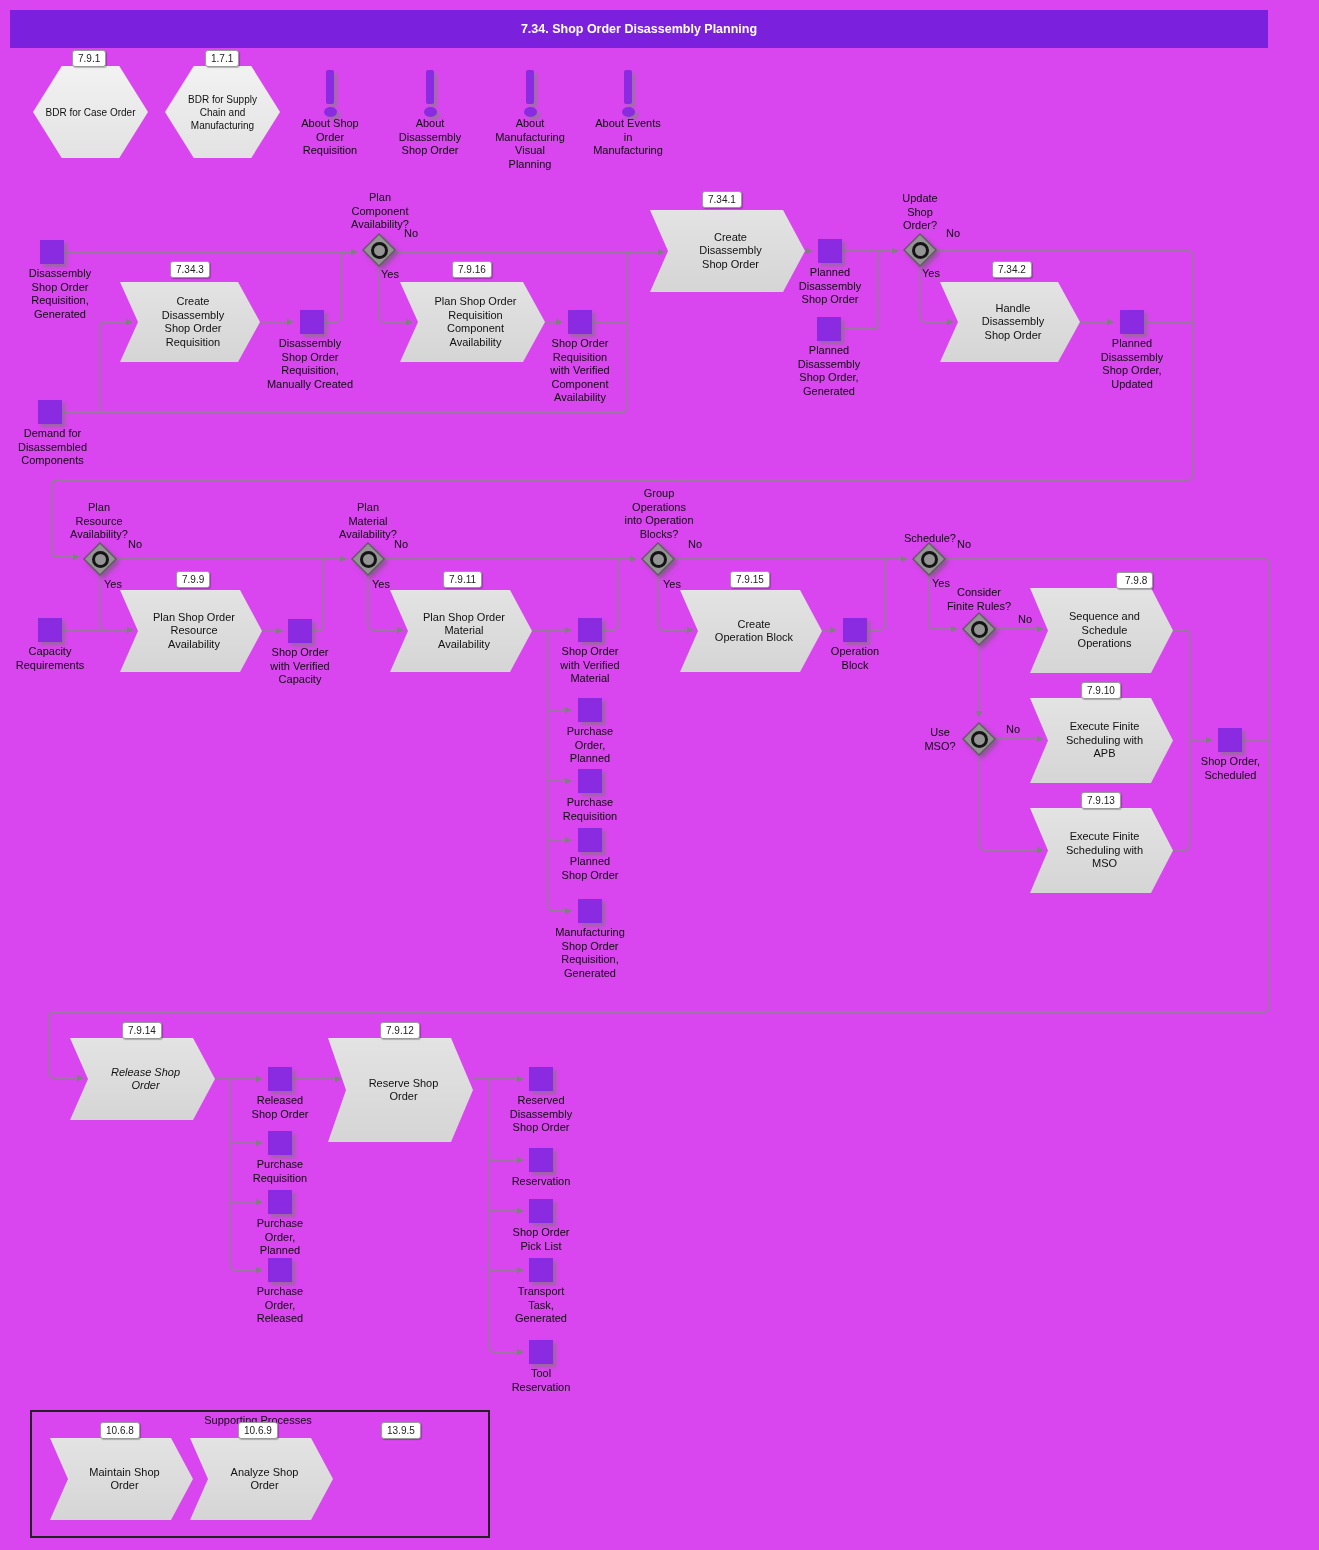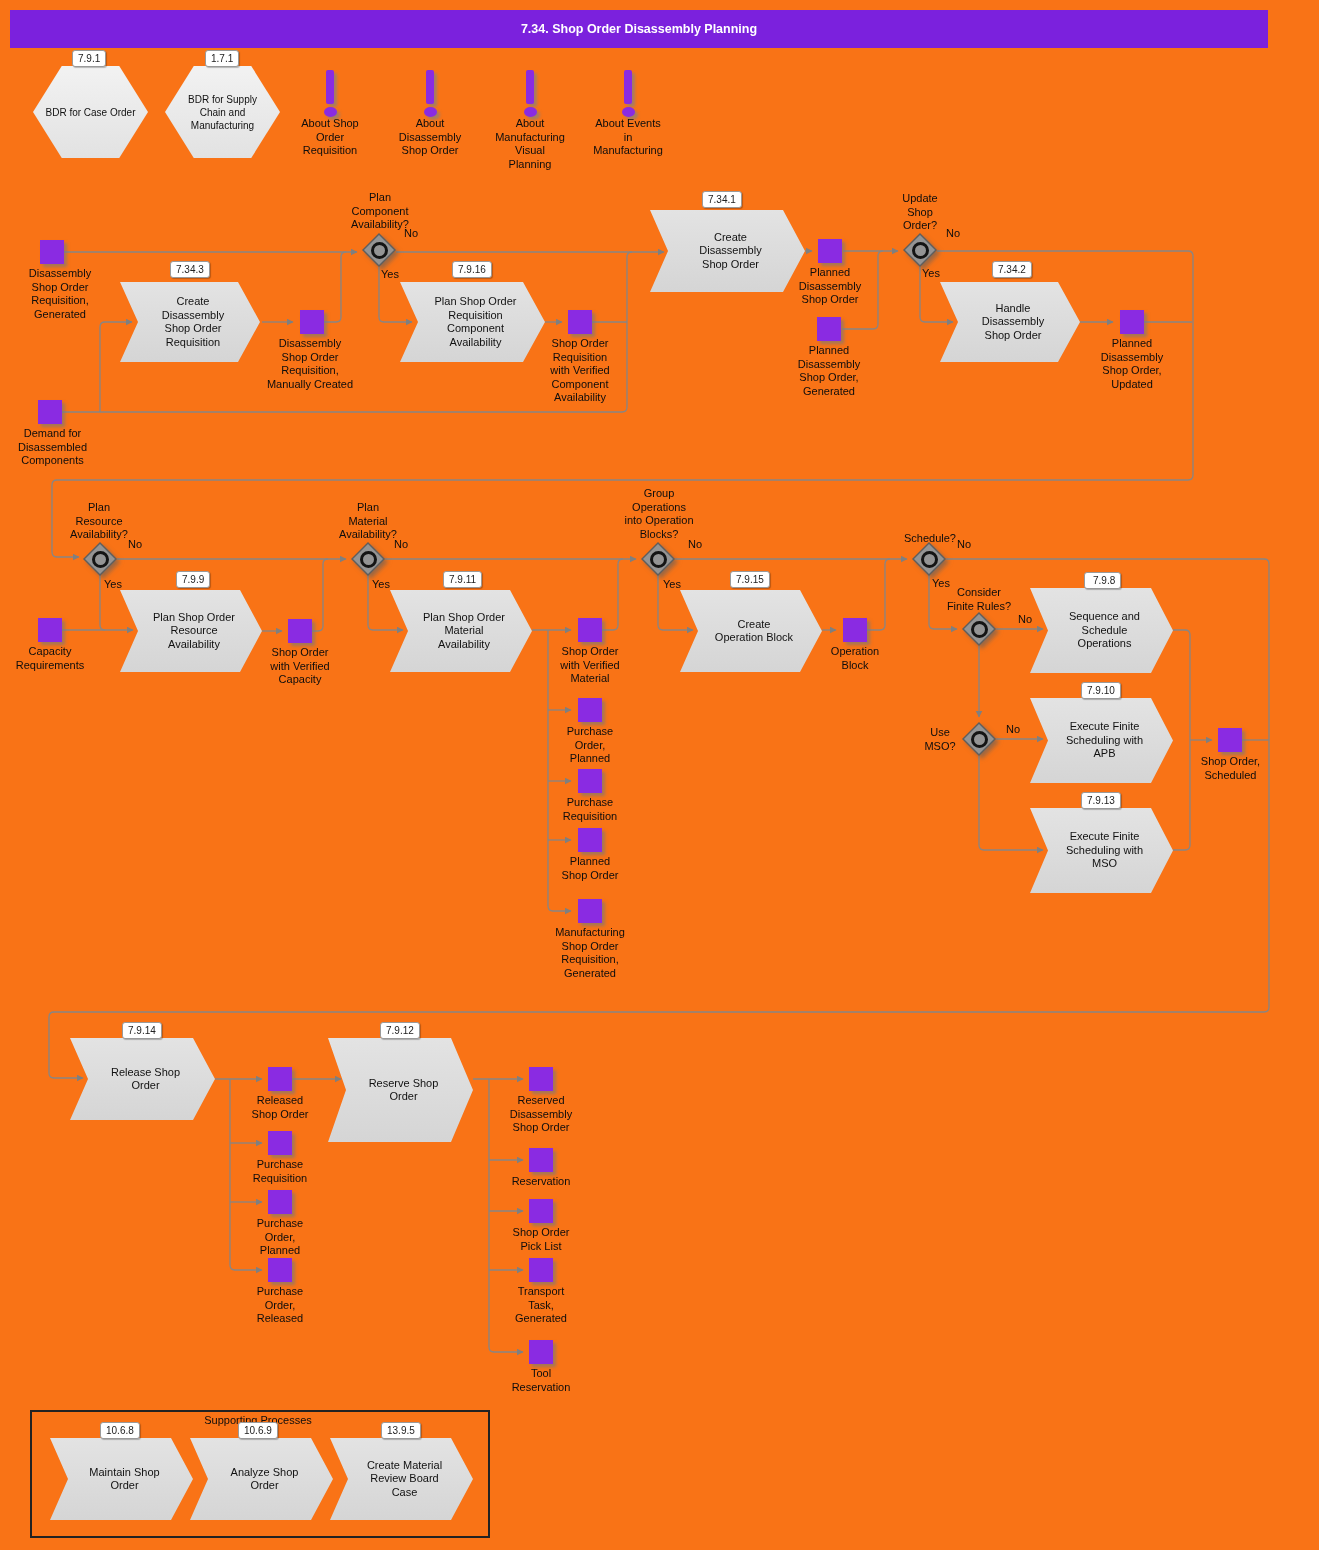--- a/index.html
+++ b/index.html
@@ -1,16 +1,16 @@
 <!DOCTYPE html>
 <html><head>
 <meta charset="utf-8">
 <style>
   html,body{margin:0;padding:0;background:#fff;}
-  #canvas{position:relative;width:1319px;height:1550px;background:#f97316;
+  #canvas{position:relative;width:1319px;height:1550px;background:#d946ef;
           font-family:"Liberation Sans","DejaVu Sans",sans-serif;color:#111;overflow:hidden;}
   #wires{position:absolute;left:0;top:0;width:1319px;height:1550px;}
   .hdr{position:absolute;left:10px;top:10px;width:1258px;height:38px;background:#7b21dd;
        color:#fff;font-size:12.5px;font-weight:bold;text-align:center;line-height:38px;}
   .hex{position:absolute;background:linear-gradient(180deg,#f2f2f2,#e2e2e2);
        clip-path:polygon(25% 0,75% 0,100% 50%,75% 100%,25% 100%,0 50%);
        display:flex;align-items:center;justify-content:center;text-align:center;
        font-size:10px;line-height:13px;white-space:pre-line;
        filter:drop-shadow(3px 3px 2px rgba(110,110,110,.55));}
   .chev{position:absolute;background:linear-gradient(180deg,#e3e3e3,#d5d5d5);
@@ -326,39 +326,39 @@
 
   <div class="lbl" style="left:918px;top:726px;width:44px;">Use
 MSO?</div>
   <div class="dia" style="left:962px;top:722px;">
       <div class="d1"></div>
       <div class="d2"></div>
       <div class="ring"></div>
     </div>
   <div class="noyes" style="left:1006px;top:723px;">No</div>
 
-  <div class="badge" style="left:1084px;top:572px;padding-left:8px;">7.9.8</div>
+  <div class="badge" style="left:1116px;top:572px;padding-left:8px;">7.9.8</div>
   <div class="chev" style="left:1030px;top:588px;width:143px;height:85px;">Sequence and
 Schedule
 Operations</div>
   <div class="badge" style="left:1081px;top:682px;">7.9.10</div>
   <div class="chev" style="left:1030px;top:698px;width:143px;height:85px;">Execute Finite
 Scheduling with
 APB</div>
   <div class="badge" style="left:1081px;top:792px;">7.9.13</div>
   <div class="chev" style="left:1030px;top:808px;width:143px;height:85px;">Execute Finite
 Scheduling with
 MSO</div>
 
   <div class="sq" style="left:1218px;top:728px;"></div>
   <div class="lbl" style="left:1183px;top:755px;width:95px;">Shop Order,
 Scheduled</div>
 
   <div class="badge" style="left:122px;top:1022px;">7.9.14</div>
-  <div class="chev" style="left:70px;top:1038px;width:145px;height:82px;">Release Shop
+  <div class="chev" style="left:70px;top:1038px;width:145px;height:82px;font-style:italic;">Release Shop
 Order</div>
 
   <div class="sq" style="left:268px;top:1067px;"></div>
   <div class="lbl" style="left:235px;top:1094px;width:90px;">Released
 Shop Order</div>
   <div class="sq" style="left:268px;top:1131px;"></div>
   <div class="lbl" style="left:235px;top:1158px;width:90px;">Purchase
 Requisition</div>
   <div class="sq" style="left:268px;top:1190px;"></div>
   <div class="lbl" style="left:239px;top:1217px;width:82px;">Purchase
@@ -392,17 +392,14 @@
 
   <div class="supbox"></div>
   <div class="lbl" style="left:148px;top:1414px;width:220px;">Supporting Processes</div>
   <div class="badge" style="left:100px;top:1422px;">10.6.8</div>
   <div class="chev" style="left:50px;top:1438px;width:143px;height:82px;">Maintain Shop
 Order</div>
   <div class="badge" style="left:238px;top:1422px;">10.6.9</div>
   <div class="chev" style="left:190px;top:1438px;width:143px;height:82px;">Analyze Shop
 Order</div>
   <div class="badge" style="left:381px;top:1422px;">13.9.5</div>
-  <div class="chev" style="left:330px;top:1438px;width:143px;height:82px;">Create Material
-Review Board
-Case</div>
 
 </div>
 
 </body></html>

